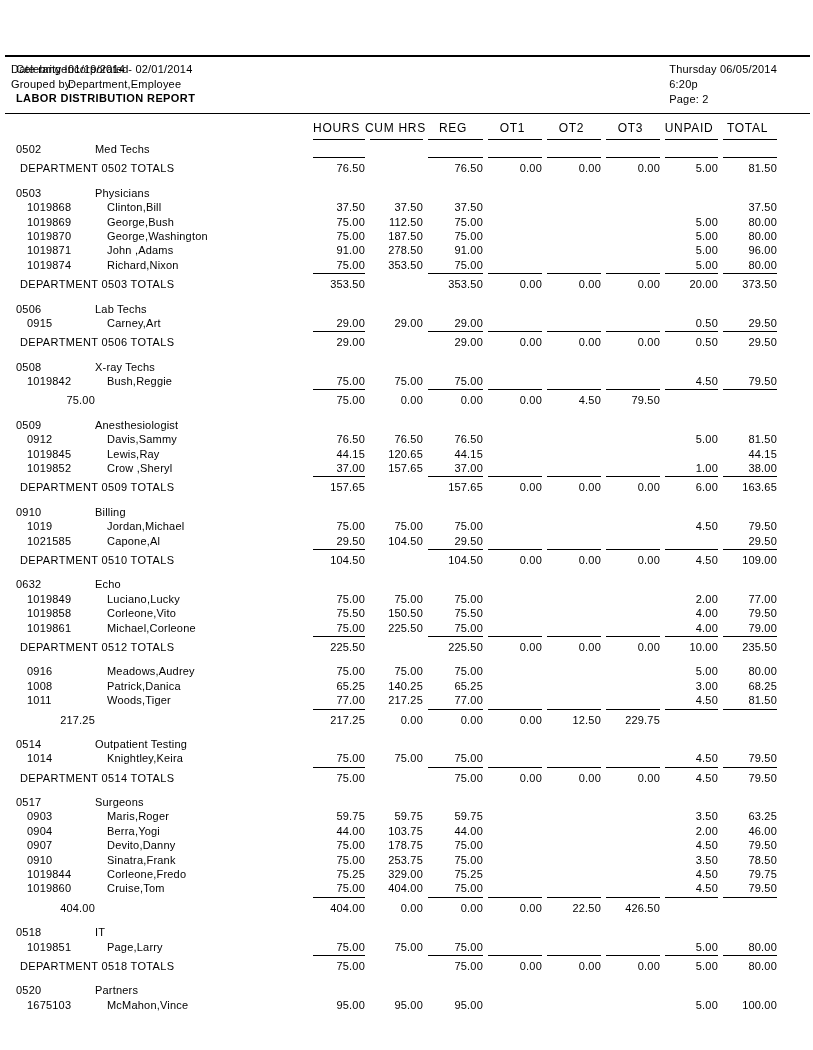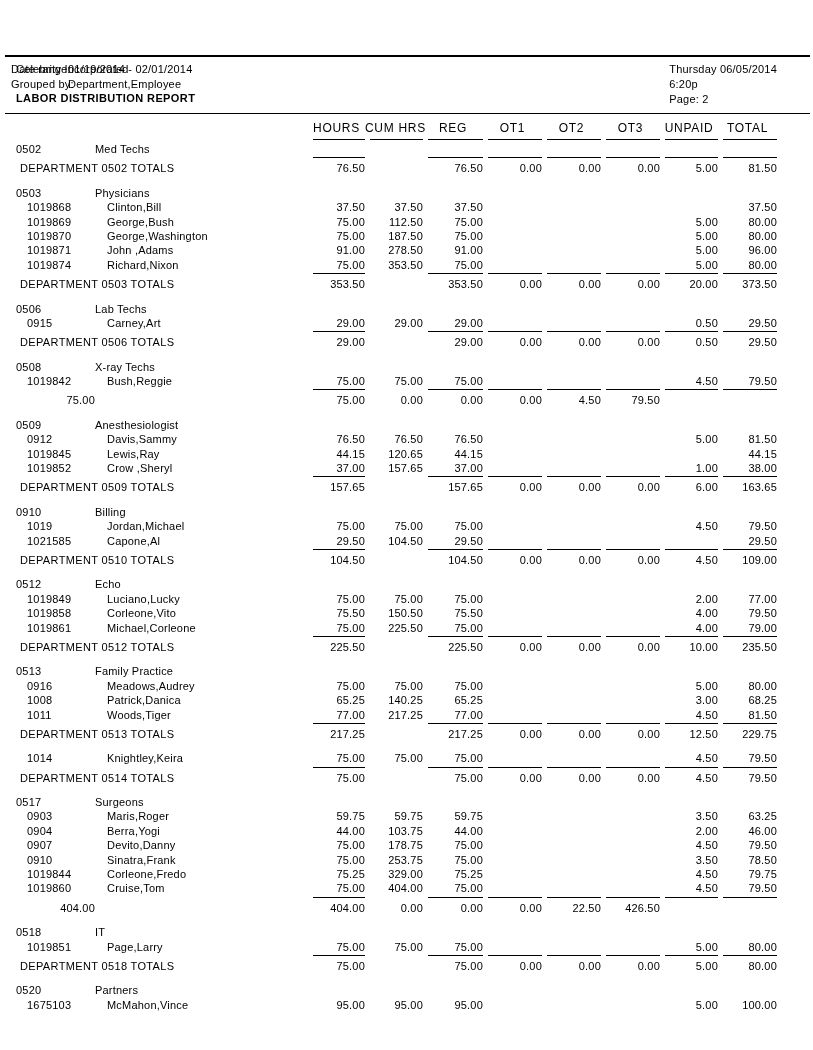--- a/index.html
+++ b/index.html
@@ -499,21 +499,21 @@
           <div class="num">104.50</div>
           <div class="num">0.00</div>
           <div class="num">0.00</div>
           <div class="num">0.00</div>
           <div class="num">4.50</div>
           <div class="num">109.00</div>
         </div>
       </div>
       <div class="section">
         <div class="grid r">
-          <div>0512</div>
+          <div>0632</div>
           <div>Echo</div>
         </div>
         <div class="grid r">
           <div class="id">1019849</div>
           <div class="ename">Luciano,Lucky</div>
           <div class="num">75.00</div>
           <div class="num">75.00</div>
           <div class="num">75.00</div>
           <div class="num"></div>
           <div class="num"></div>
@@ -578,24 +578,20 @@
           <div class="num">225.50</div>
           <div class="num">0.00</div>
           <div class="num">0.00</div>
           <div class="num">0.00</div>
           <div class="num">10.00</div>
           <div class="num">235.50</div>
         </div>
       </div>
       <div class="section">
         <div class="grid r">
-          <div>0513</div>
-          <div>Family Practice</div>
-        </div>
-        <div class="grid r">
           <div class="id">0916</div>
           <div class="ename">Meadows,Audrey</div>
           <div class="num">75.00</div>
           <div class="num">75.00</div>
           <div class="num">75.00</div>
           <div class="num"></div>
           <div class="num"></div>
           <div class="num"></div>
           <div class="num">5.00</div>
           <div class="num">80.00</div>
@@ -644,32 +640,35 @@
             <div class="bar"></div>
           </div>
           <div>
             <div class="bar"></div>
           </div>
           <div>
             <div class="bar"></div>
           </div>
         </div>
         <div class="grid r">
-          <div class="tot-label">DEPARTMENT 0513 TOTALS</div>
           <div class="num">217.25</div>
           <div class="num"></div>
           <div class="num">217.25</div>
           <div class="num">0.00</div>
           <div class="num">0.00</div>
           <div class="num">0.00</div>
           <div class="num">12.50</div>
           <div class="num">229.75</div>
         </div>
       </div>
       <div class="section">
+        <div class="grid r">
+          <div>0514</div>
+          <div>Outpatient Testing</div>
+        </div>
         <div class="grid r">
           <div class="id">1014</div>
           <div class="ename">Knightley,Keira</div>
           <div class="num">75.00</div>
           <div class="num">75.00</div>
           <div class="num">75.00</div>
           <div class="num"></div>
           <div class="num"></div>
           <div class="num"></div>
           <div class="num">4.50</div>

